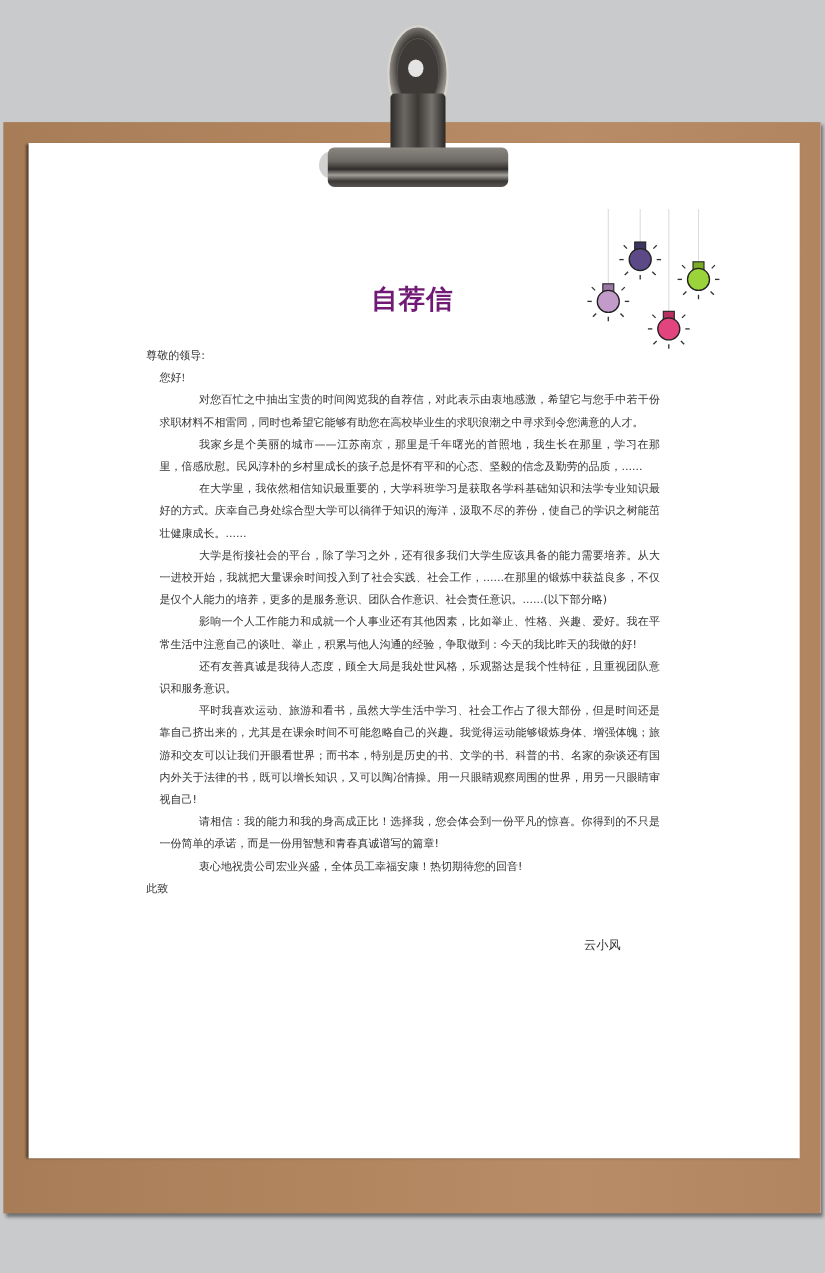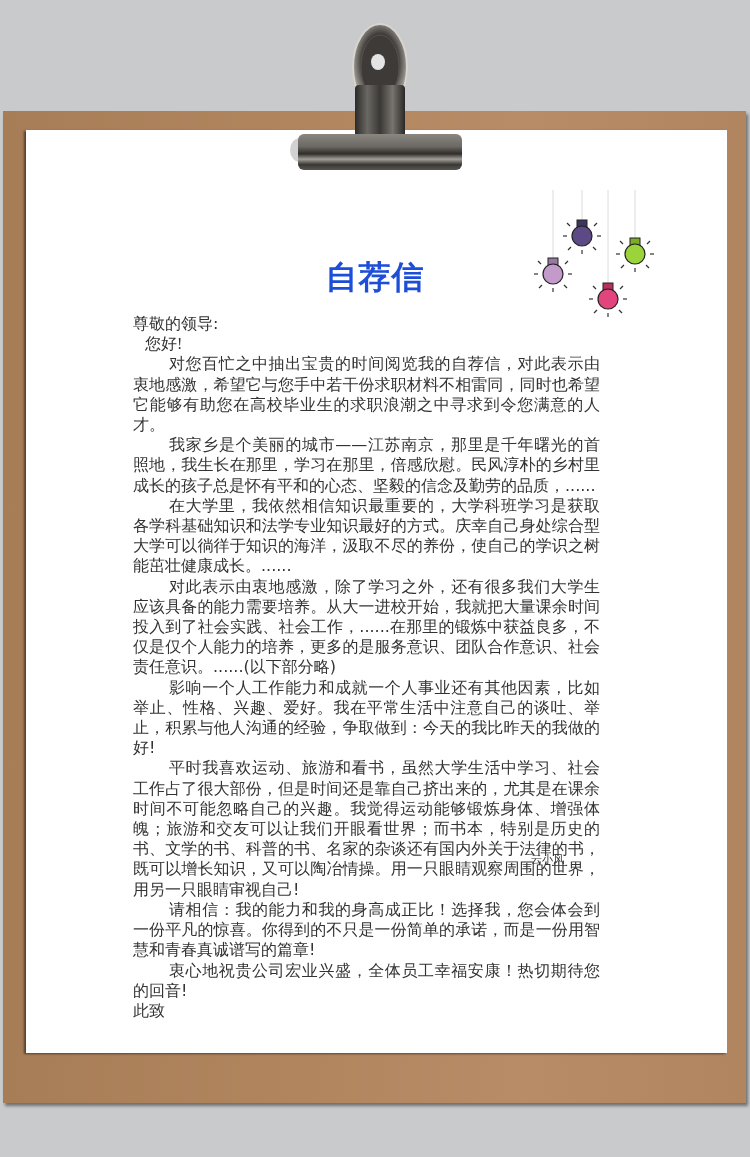--- a/index.html
+++ b/index.html
@@ -1,23 +1,23 @@
 <!DOCTYPE html>
 <html><head>
 <meta charset="utf-8">
 <style>
   html,body{margin:0;padding:0;}
   body{width:750px;height:1157px;background:#c9cacb;position:relative;overflow:hidden;font-family:"DejaVu Sans","Liberation Sans",sans-serif;}
   .board{position:absolute;left:3px;top:111px;width:743px;height:992px;background:linear-gradient(90deg,#a77d57 0%,#b1865f 40%,#b78c66 70%,#b08560 100%);box-shadow:2px 3px 3px rgba(0,0,0,0.45);}
   .paper{position:absolute;left:26px;top:130px;width:701px;height:923px;background:#fff;box-shadow:-2px 1px 2px rgba(0,0,0,0.5);}
   .clip{position:absolute;left:0;top:0;}
-  .title{position:absolute;left:0;width:750px;top:256px;text-align:center;font-size:32px;font-weight:bold;color:#1d4ed8;letter-spacing:1px;}
-  .letter{position:absolute;left:133px;top:314px;width:467px;font-size:16px;line-height:20.2px;color:#333;}
+  .title{position:absolute;left:0;width:750px;top:256px;text-align:center;font-size:24px;font-weight:bold;color:#701a75;letter-spacing:1px;}
+  .letter{position:absolute;left:133px;top:314px;width:467px;font-size:10px;line-height:20.2px;color:#333;}
   .letter p{margin:0;text-align:justify;}
-  .letter .ind{text-indent:36px;}
+  .letter .ind{text-indent:36px;margin-left:12px;}
   .letter .greet{padding-left:12px;font-family:Liberation Serif, serif;}
   .sign{position:absolute;left:531px;top:852px;font-size:11.1px;color:#333;}
   .bulbs{position:absolute;left:520px;top:190px;}
 </style>
 </head>
 <body>
 
 <div class="board"></div>
 <div class="paper"></div>
 
@@ -114,21 +114,22 @@
 </svg>
 
 <div class="title">自荐信</div>
 
 <div class="letter">
   <p>尊敬的领导:</p>
   <p class="greet">您好!</p>
   <p class="ind">对您百忙之中抽出宝贵的时间阅览我的自荐信，对此表示由衷地感激，希望它与您手中若干份求职材料不相雷同，同时也希望它能够有助您在高校毕业生的求职浪潮之中寻求到令您满意的人才。</p>
   <p class="ind">我家乡是个美丽的城市——江苏南京，那里是千年曙光的首照地，我生长在那里，学习在那里，倍感欣慰。民风淳朴的乡村里成长的孩子总是怀有平和的心态、坚毅的信念及勤劳的品质，......</p>
   <p class="ind">在大学里，我依然相信知识最重要的，大学科班学习是获取各学科基础知识和法学专业知识最好的方式。庆幸自己身处综合型大学可以徜徉于知识的海洋，汲取不尽的养份，使自己的学识之树能茁壮健康成长。......</p>
-  <p class="ind">对此表示由衷地感激，除了学习之外，还有很多我们大学生应该具备的能力需要培养。从大一进校开始，我就把大量课余时间投入到了社会实践、社会工作，......在那里的锻炼中获益良多，不仅是仅个人能力的培养，更多的是服务意识、团队合作意识、社会责任意识。......(以下部分略)</p>
+  <p class="ind">大学是衔接社会的平台，除了学习之外，还有很多我们大学生应该具备的能力需要培养。从大一进校开始，我就把大量课余时间投入到了社会实践、社会工作，......在那里的锻炼中获益良多，不仅是仅个人能力的培养，更多的是服务意识、团队合作意识、社会责任意识。......(以下部分略)</p>
   <p class="ind">影响一个人工作能力和成就一个人事业还有其他因素，比如举止、性格、兴趣、爱好。我在平常生活中注意自己的谈吐、举止，积累与他人沟通的经验，争取做到：今天的我比昨天的我做的好!</p>
+  <p class="ind">还有友善真诚是我待人态度，顾全大局是我处世风格，乐观豁达是我个性特征，且重视团队意识和服务意识。</p>
   <p class="ind">平时我喜欢运动、旅游和看书，虽然大学生活中学习、社会工作占了很大部份，但是时间还是靠自己挤出来的，尤其是在课余时间不可能忽略自己的兴趣。我觉得运动能够锻炼身体、增强体魄；旅游和交友可以让我们开眼看世界；而书本，特别是历史的书、文学的书、科普的书、名家的杂谈还有国内外关于法律的书，既可以增长知识，又可以陶冶情操。用一只眼睛观察周围的世界，用另一只眼睛审视自己!</p>
   <p class="ind">请相信：我的能力和我的身高成正比！选择我，您会体会到一份平凡的惊喜。你得到的不只是一份简单的承诺，而是一份用智慧和青春真诚谱写的篇章!</p>
   <p class="ind">衷心地祝贵公司宏业兴盛，全体员工幸福安康！热切期待您的回音!</p>
   <p>此致</p>
 </div>
 
 <div class="sign">云小风</div>
 
 </body></html>

